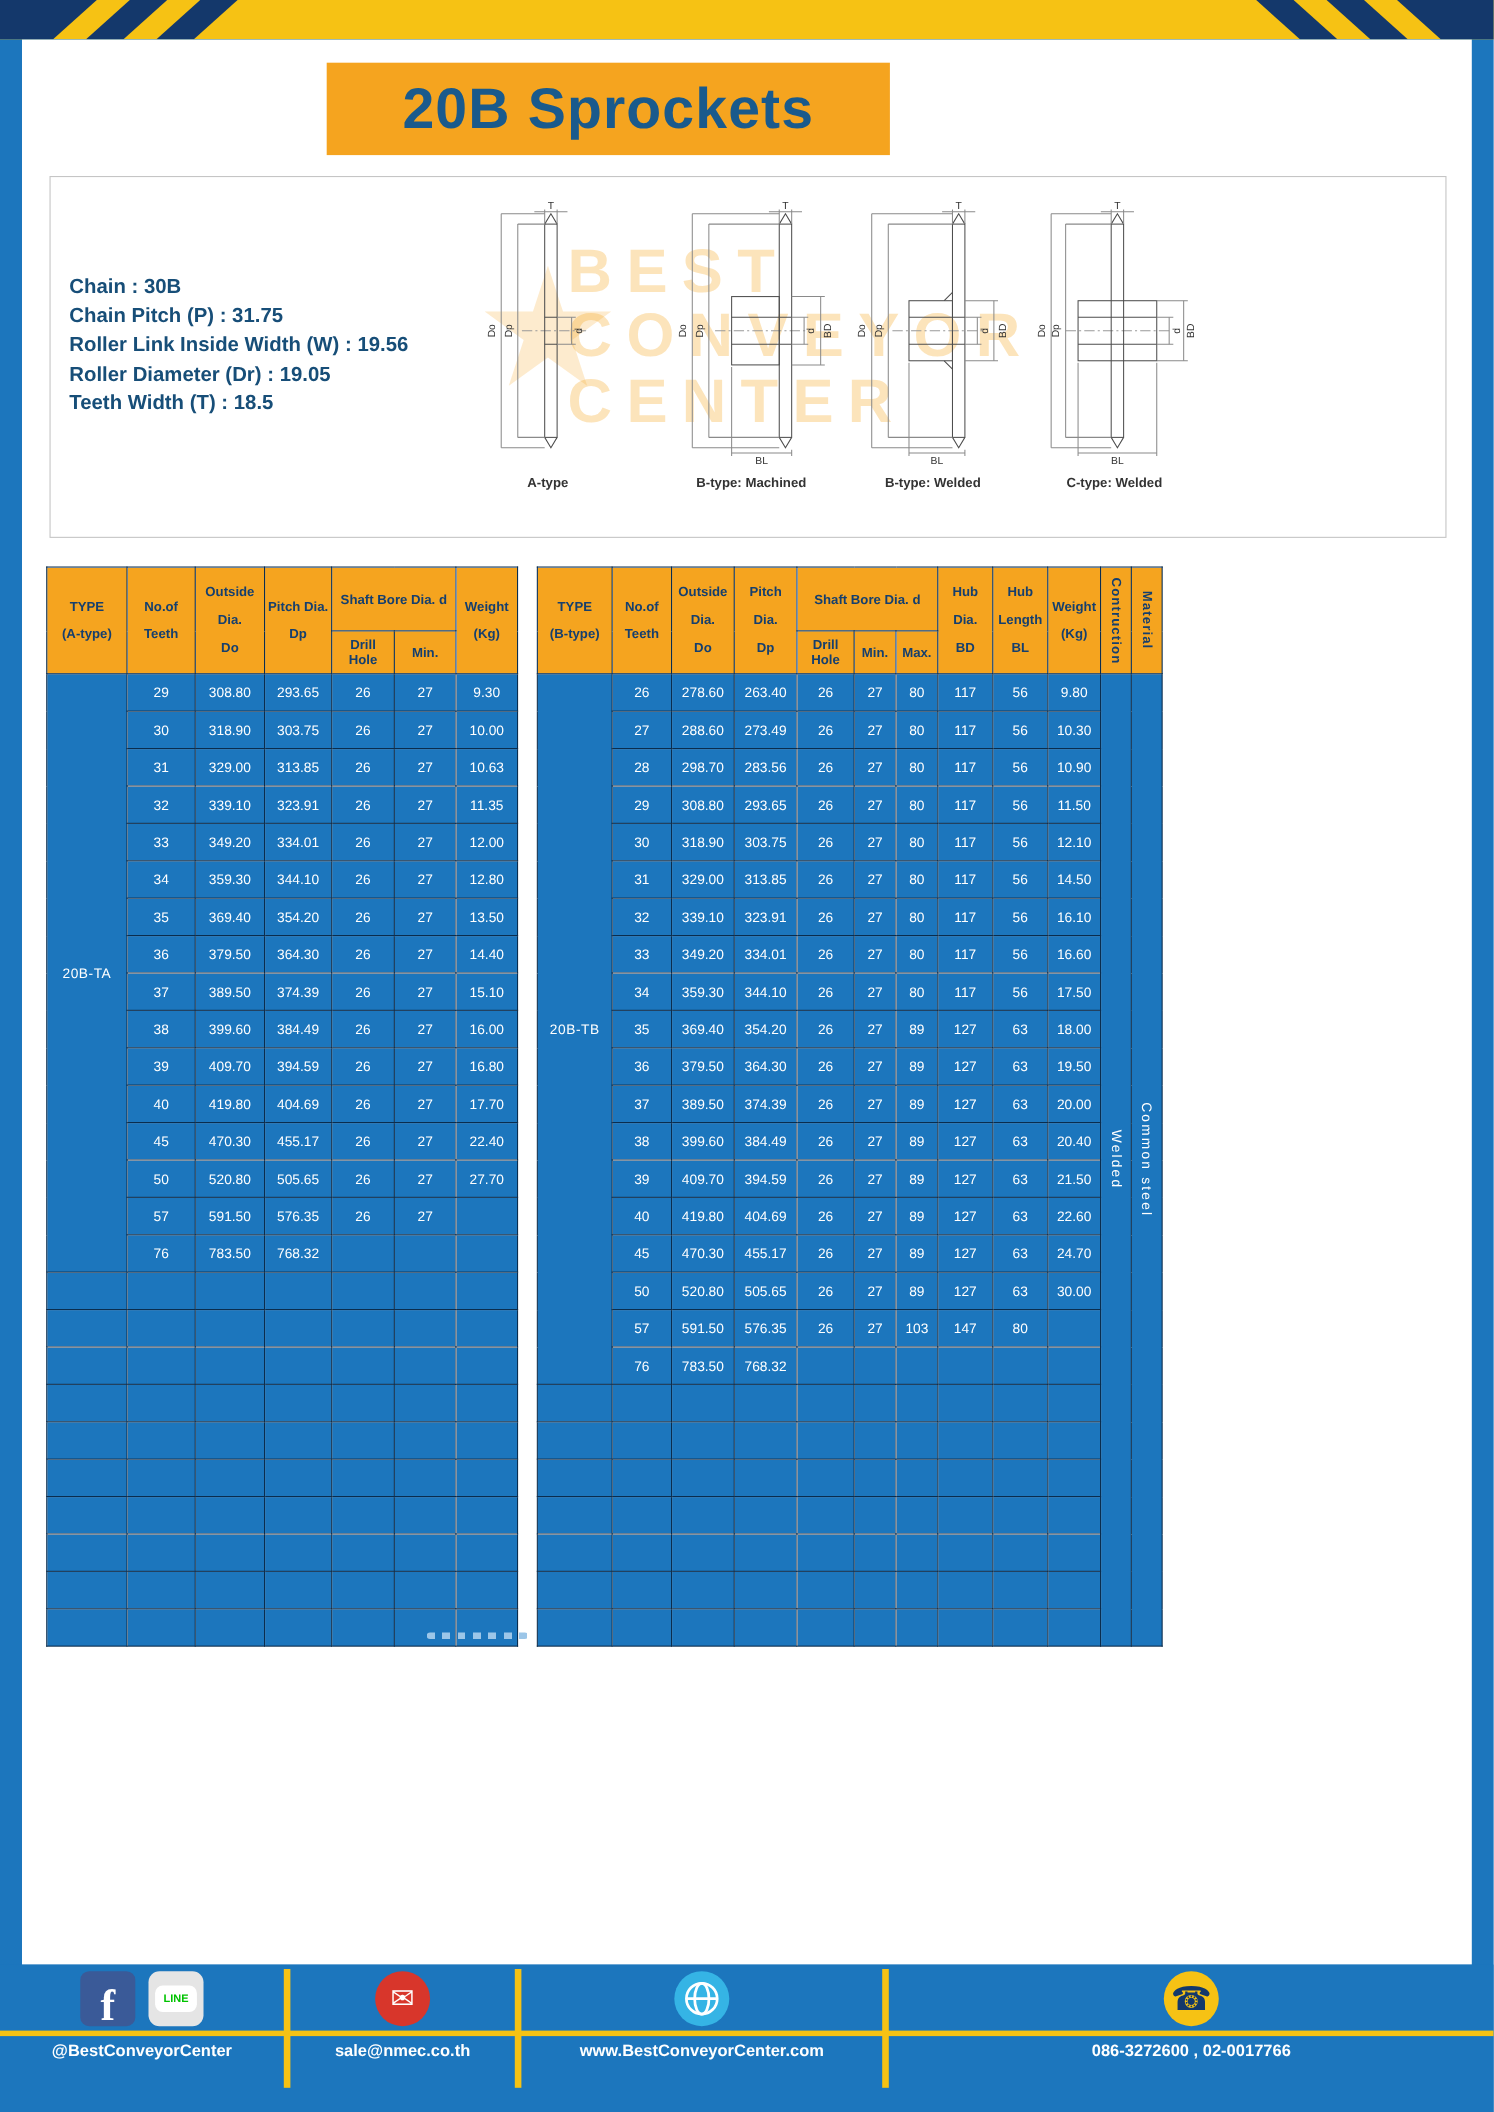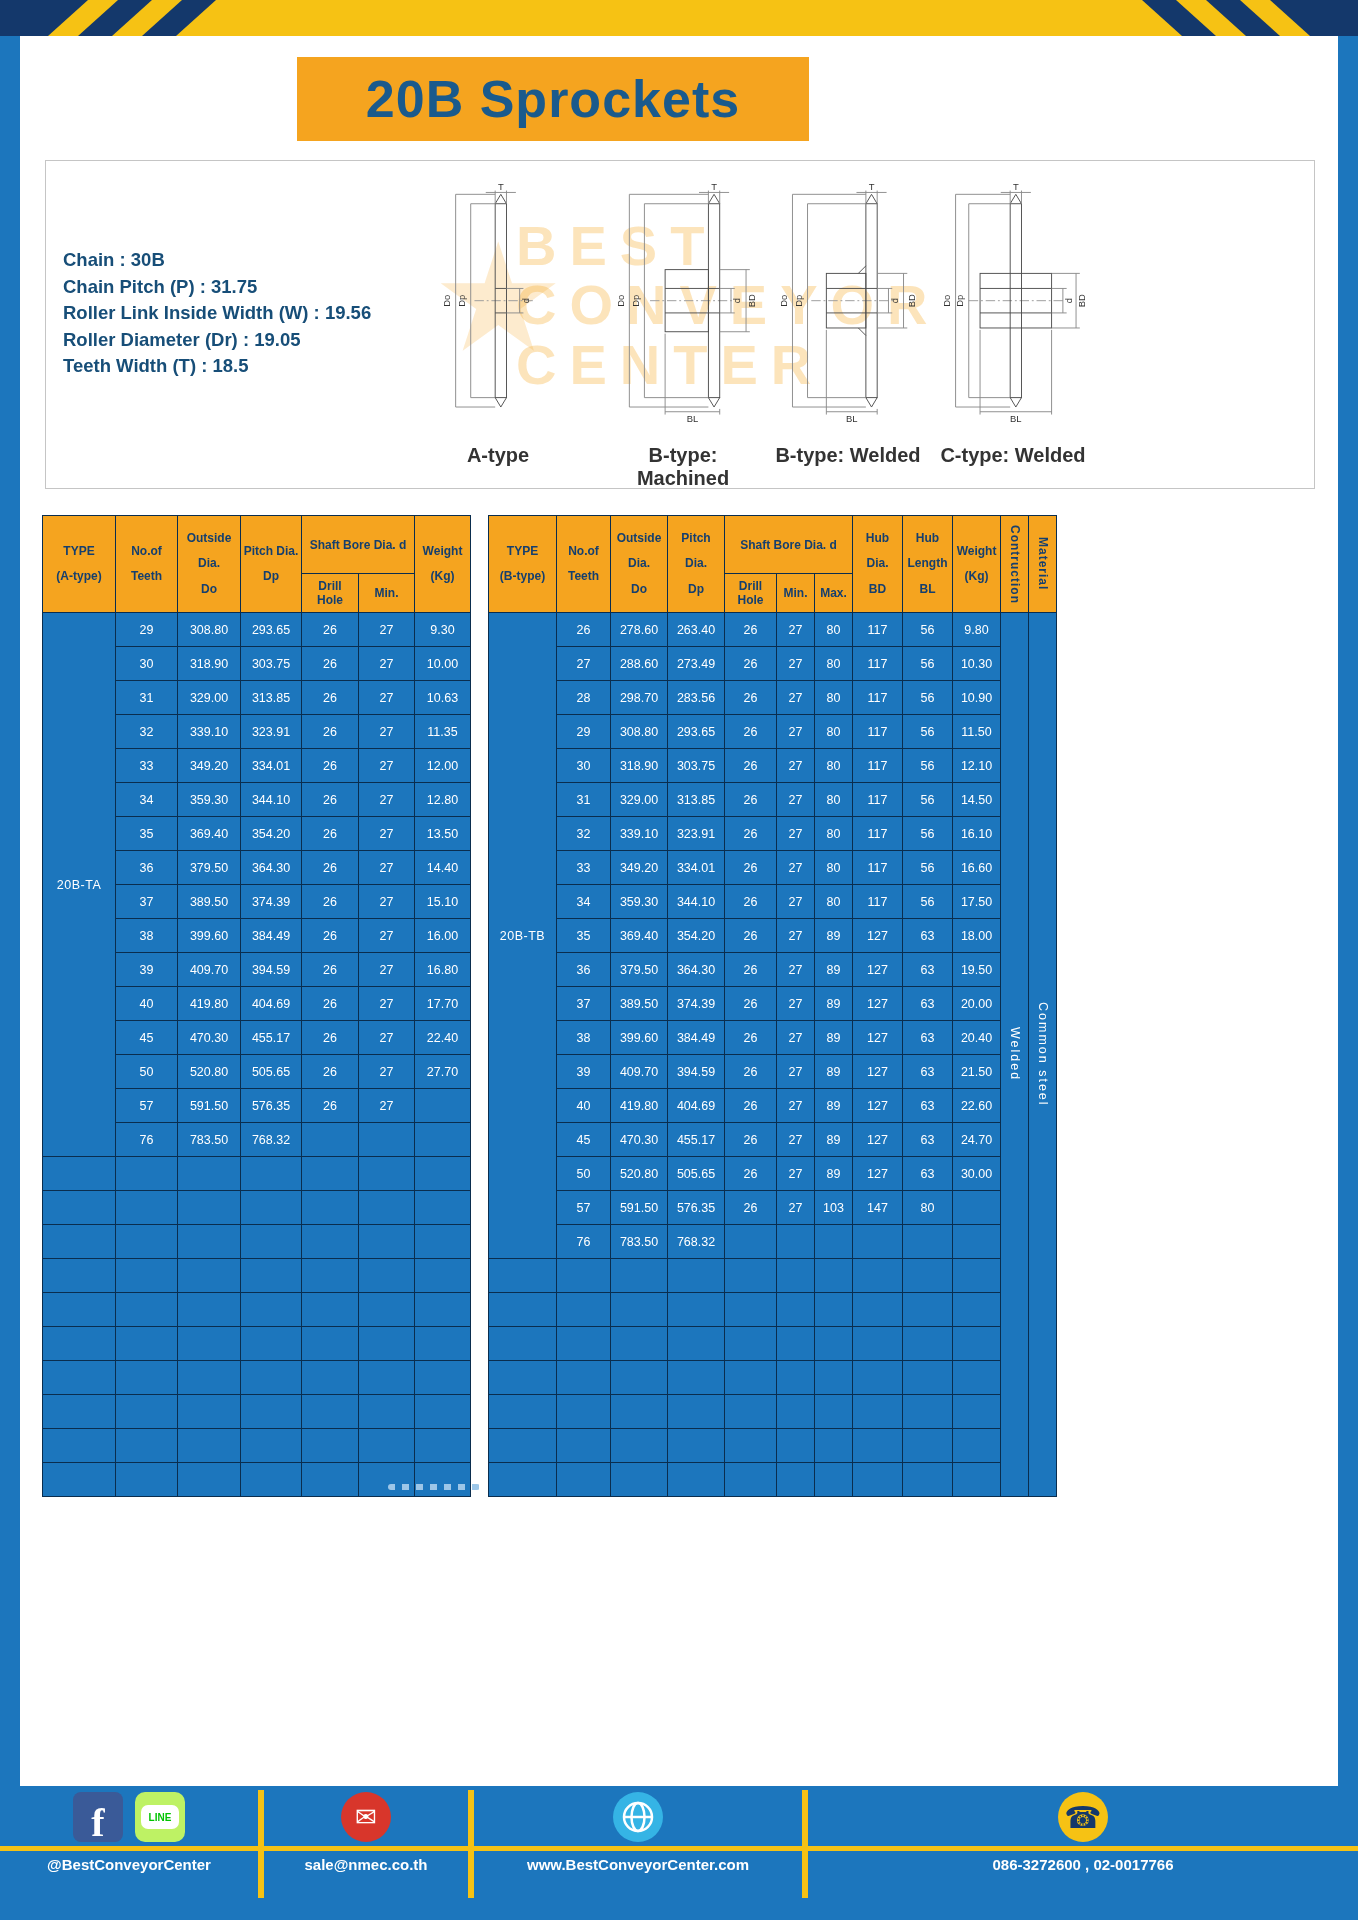--- a/index.html
+++ b/index.html
@@ -22,21 +22,21 @@
   .spec-line{font-size:18.5px;font-weight:bold;color:#174E78;line-height:26.5px;white-space:nowrap;}
 
   .watermark{position:absolute;left:470px;top:55px;width:440px;z-index:1;text-align:left;
              font-weight:800;font-size:56px;letter-spacing:13px;line-height:1.06;
              color:rgba(245,166,30,0.30);pointer-events:none;}
   .wm-star{position:absolute;left:385px;top:62px;z-index:1;font-size:150px;line-height:1;
            color:rgba(245,166,30,0.22);pointer-events:none;}
 
   .dwg-box{position:absolute;top:22px;width:160px;text-align:center;z-index:2;}
   .dwg-box svg{width:160px;height:241px;display:block;margin:0 auto;}
-  .dwg-caption{margin-top:20px;font-size:20px;font-weight:600;color:#333;text-align:center;}
+  .dwg-caption{margin-top:8px;font-size:12px;font-weight:600;color:#333;text-align:center;}
   .dwg line,.dwg rect,.dwg path{stroke:#4d4d4d;fill:none;stroke-width:1;}
   .dwg .dim{stroke:#8a8a8a;}
   .dwg .axis{stroke:#999;stroke-dasharray:10 3 2 3;}
   .dwg text{font:10px "Liberation Sans",sans-serif;fill:#333;stroke:none;}
   .db-a{left:372px;} .db-b1{left:557px;} .db-b2{left:722px;} .db-c{left:887px;}
 
   
   .data-table{position:absolute;top:515px;border-collapse:collapse;table-layout:fixed;}
   #table-a{left:42px;width:428px;}
   #table-b{left:488px;width:568px;}
@@ -62,21 +62,21 @@
   .fbar1{left:258px;} .fbar2{left:468px;} .fbar3{left:802px;}
   .fsection{position:absolute;top:0;height:134px;}
   .fs1{left:0;width:258px;} .fs2{left:264px;width:204px;} .fs3{left:474px;width:328px;} .fs4{left:808px;width:550px;}
   .f-icons{position:absolute;top:4px;left:0;width:100%;height:54px;display:flex;
            align-items:center;justify-content:center;gap:12px;}
   .f-text{position:absolute;top:70px;left:0;width:100%;text-align:center;font-size:15px;
           font-weight:bold;color:#fff;white-space:nowrap;}
   .icon-fb{width:50px;height:50px;background:#3A5A98;border-radius:8px;color:#fff;
            font-family:"Liberation Serif",serif;font-weight:bold;font-size:40px;
            display:flex;align-items:flex-end;justify-content:center;line-height:0.95;}
-  .icon-line{width:50px;height:50px;background:#bef264;border-radius:10px;
+  .icon-line{width:50px;height:50px;background:#e5e5e5;border-radius:10px;
              display:flex;align-items:center;justify-content:center;}
   .line-bubble{width:38px;height:24px;background:#fff;border-radius:7px;display:flex;
                align-items:center;justify-content:center;font-size:10px;font-weight:bold;color:#00C300;}
   .icon-mail{width:50px;height:50px;background:#D8362B;border-radius:50%;display:flex;
              align-items:center;justify-content:center;color:#fff;font-size:26px;
              font-family:"DejaVu Sans",sans-serif;}
   .icon-phone{width:50px;height:50px;background:#F6C214;border-radius:50%;display:flex;
               align-items:center;justify-content:center;color:#14386B;font-size:30px;
               font-family:"DejaVu Sans",sans-serif;}
 </style>

